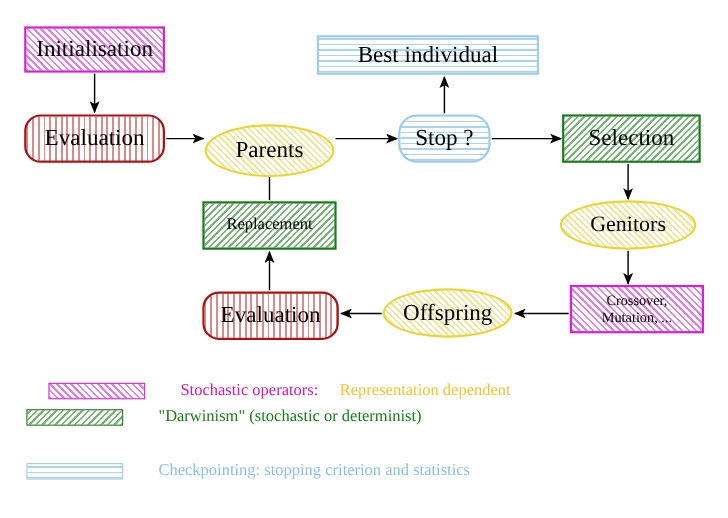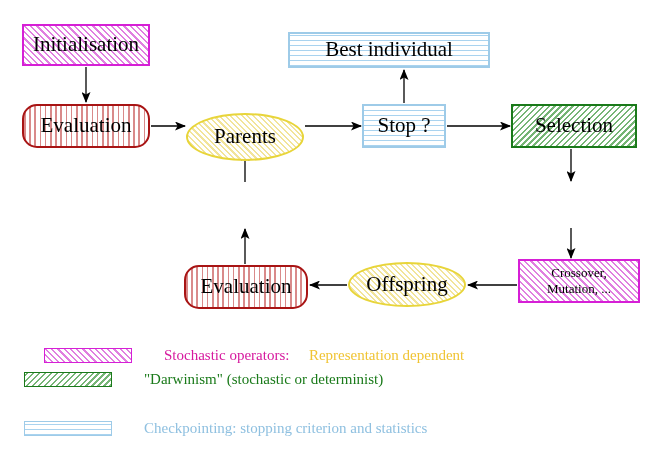--- a/index.html
+++ b/index.html
@@ -17,21 +17,21 @@
     position:absolute;
     display:flex;align-items:center;justify-content:center;
     text-align:center;
     color:#000000;
     line-height:1.02;
     box-sizing:border-box;
     z-index:3;
   }
   .rect{border-width:2px;border-style:solid;}
   .ell{border-radius:50%;border-width:2px;border-style:solid;}
-  .rounded{border-radius:0;border-width:2px;border-style:solid;}
+  .rounded{border-radius:17px;border-width:2px;border-style:solid;}
 
   
   .fill-magenta{
     border-color:#d61fd6;
     background-color:#ffffff;
     background-image:repeating-linear-gradient(45deg,
        #e07fe0 0px,#e07fe0 1.6px,#ffffff 1.6px,#ffffff 4.4px);
   }
   .fill-green{
     border-color:#1a7a1a;
@@ -148,34 +148,40 @@
   </div>
 
   <div id="n-stop" class="node rounded fill-blue">
     <span>Stop ?</span>
   </div>
 
   <div id="n-selection" class="node rect fill-green">
     <span>Selection</span>
   </div>
 
+  <div id="n-genitors" class="node ell fill-yellow">
+    <span>Genitors</span>
+  </div>
 
   <div id="n-crossover" class="node rect fill-magenta">
     <span>Crossover,</span>
     <span>Mutation, ...</span>
   </div>
 
   <div id="n-offspring" class="node ell fill-yellow">
     <span>Offspring</span>
   </div>
 
   <div id="n-eval-bot" class="node rect fill-red">
     <span>Evaluation</span>
   </div>
 
+  <div id="n-replace" class="node rect fill-green">
+    <span>Replacement</span>
+  </div>
 
 
   <div id="legend">
 
     <div id="leg0" class="leg-row">
       <div class="leg-sw fill-magenta"></div>
       <div class="leg-txt">
         <span class="c-magenta">Stochastic operators:</span>
         <span style="display:inline-block;width:12px;"></span>
         <span class="c-yellow">Representation dependent</span>

